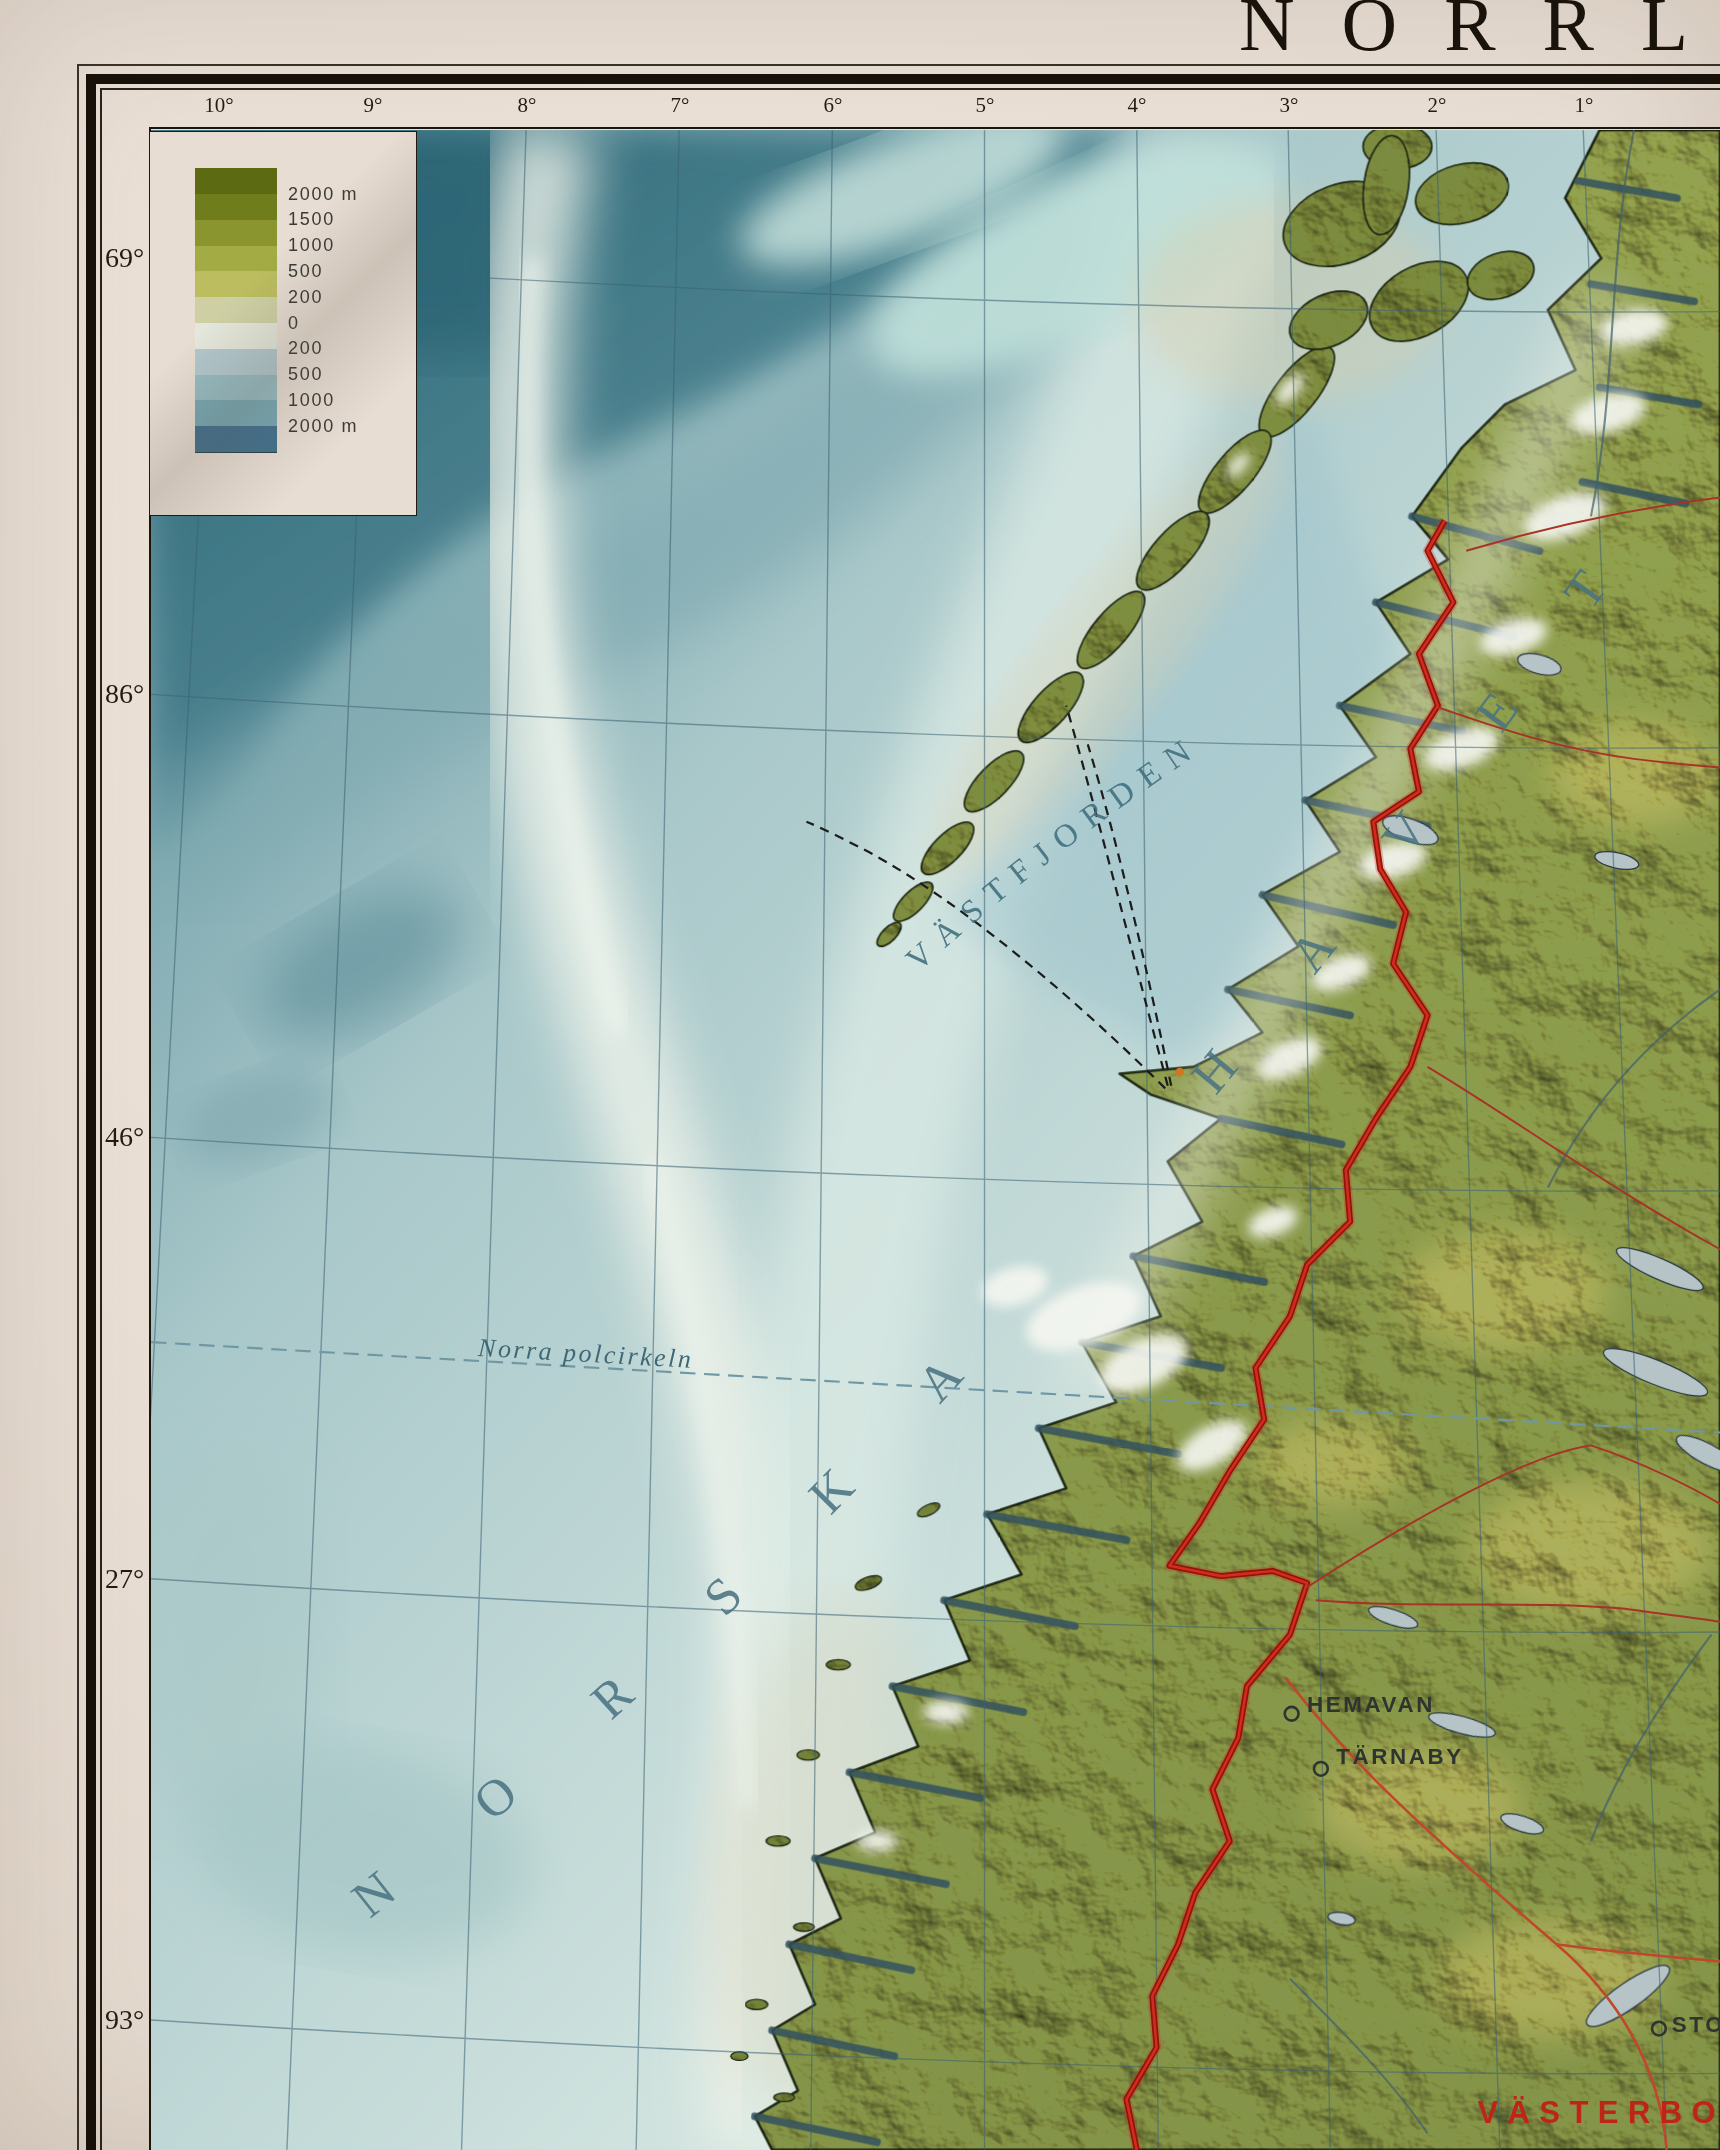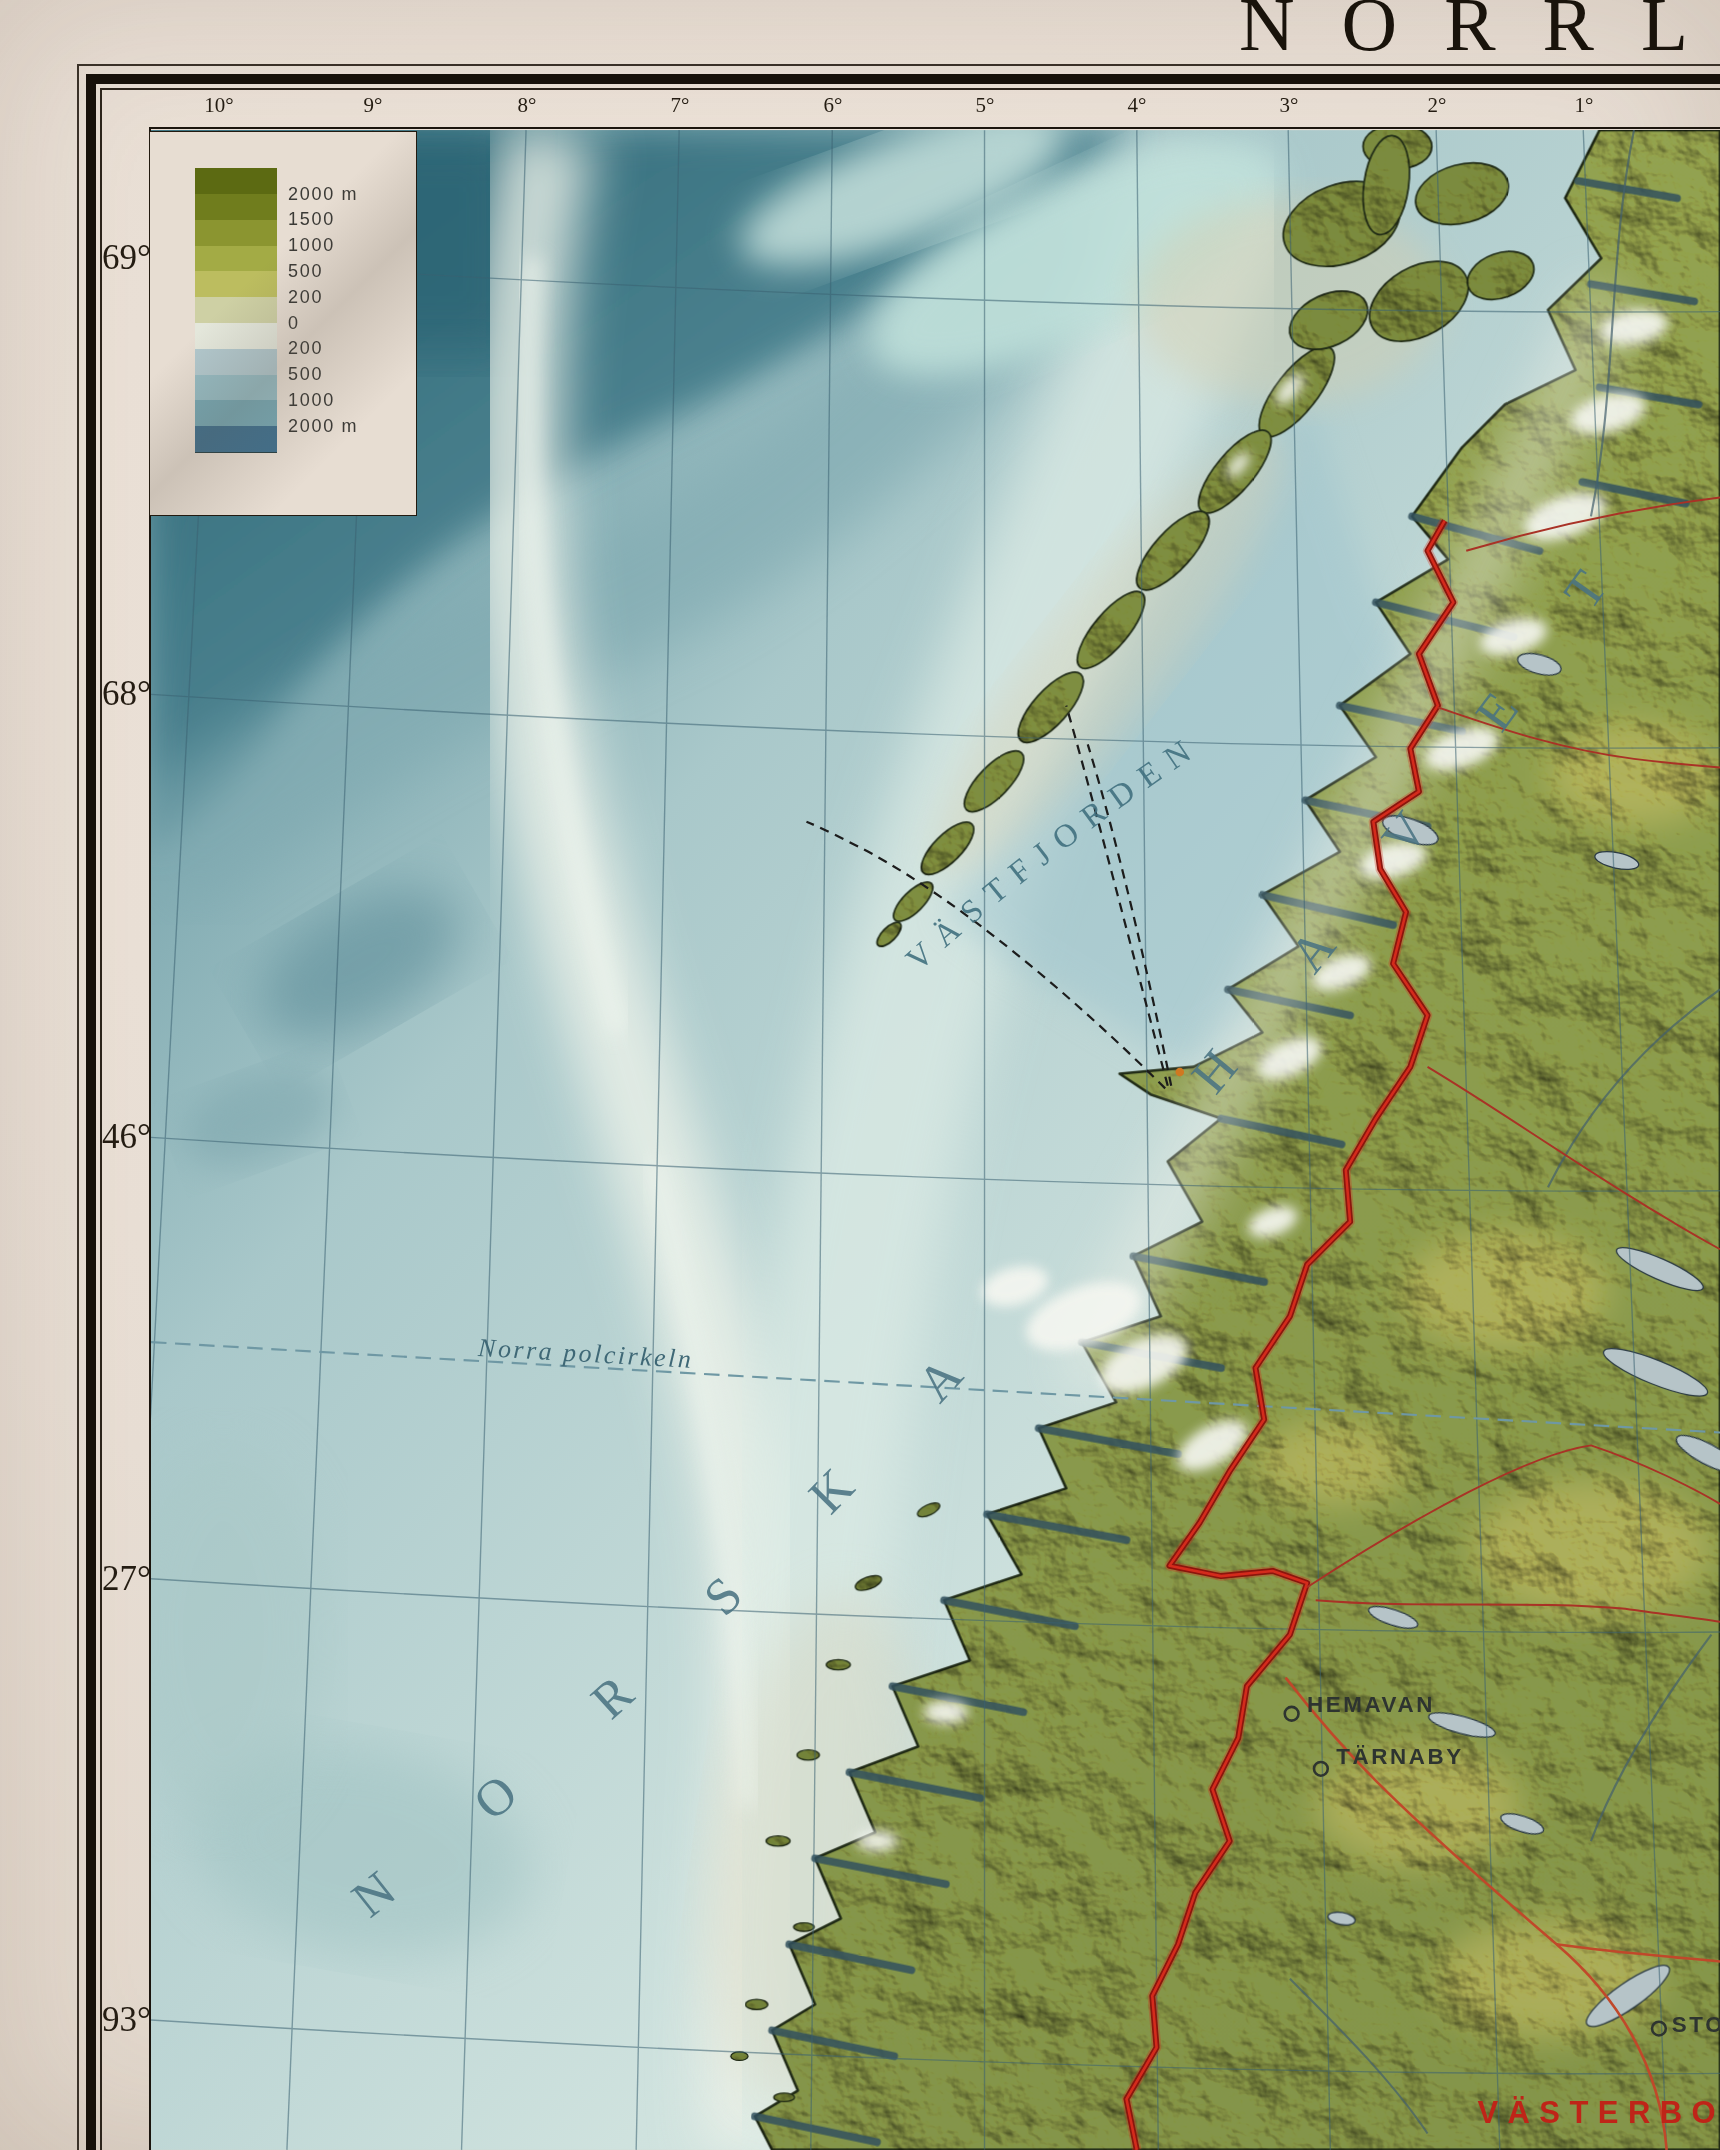--- a/index.html
+++ b/index.html
@@ -14,21 +14,21 @@
   .r-thin-left{left:77px;top:64px;width:1.7px;bottom:0;background:#3a3128;}
   .r-thick-left{left:86px;top:74px;width:10.3px;bottom:0;}
   .r-thin2-left{left:100px;top:88px;width:1.7px;bottom:0;background:#2c241b;}
   .neatline{position:absolute;left:149px;top:127px;right:-3.4px;bottom:-3.4px;border:2.6px solid #1b150e;}
   
   .title{position:absolute;left:1239px;top:-13.8px;font-size:77px;letter-spacing:47px;
          color:#19130b;white-space:nowrap;font-weight:500;line-height:1;}
   
   .lon{position:absolute;top:93px;transform:translateX(-50%);font-size:21px;color:#241c12;}
   .lat{position:absolute;left:102px;width:45px;text-align:center;transform:translateY(-50%);
-       font-size:35px;color:#241c12;}
+       font-size:28px;color:#241c12;}
   
   #mapsvg{position:absolute;left:151px;top:130px;}
   
   .legend{position:absolute;left:149px;top:131px;width:268px;height:385px;background:#e7ddd2;
           border:1.7px solid #221a10;box-sizing:border-box;}
   .legend .shade{position:absolute;inset:0;
      background:linear-gradient(135deg,rgba(0,0,0,0) 38%,rgba(95,85,72,.20) 56%,rgba(0,0,0,0) 78%);}
   .sw{position:absolute;left:45px;width:82px;height:26px;border-bottom:0.9px solid rgba(20,25,10,.55);}
   .lgl{position:absolute;left:138px;height:20.6px;font-family:"Liberation Sans",sans-serif;
        font-size:18px;color:#3b3a36;letter-spacing:1.7px;white-space:nowrap;}
@@ -52,21 +52,21 @@
   <span class="lon" style="left:527px">8°</span>
   <span class="lon" style="left:680px">7°</span>
   <span class="lon" style="left:833px">6°</span>
   <span class="lon" style="left:985px">5°</span>
   <span class="lon" style="left:1137px">4°</span>
   <span class="lon" style="left:1289px">3°</span>
   <span class="lon" style="left:1437px">2°</span>
   <span class="lon" style="left:1584px">1°</span>
 
   <span class="lat" style="top:258px">69°</span>
-  <span class="lat" style="top:694px">68°</span>
+  <span class="lat" style="top:694px">86°</span>
   <span class="lat" style="top:1137px">46°</span>
   <span class="lat" style="top:1579px">27°</span>
   <span class="lat" style="top:2020px">93°</span>
 
   <svg id="mapsvg" width="1569" height="2020" viewBox="176 151 1824 2348">
     <defs>
       <linearGradient id="seaGrad" x1="0" y1="0" x2="0.9" y2="1">
         <stop offset="0" stop-color="#4a8391"></stop>
         <stop offset="0.35" stop-color="#a9c8ca"></stop>
         <stop offset="0.7" stop-color="#cfe2de"></stop>

